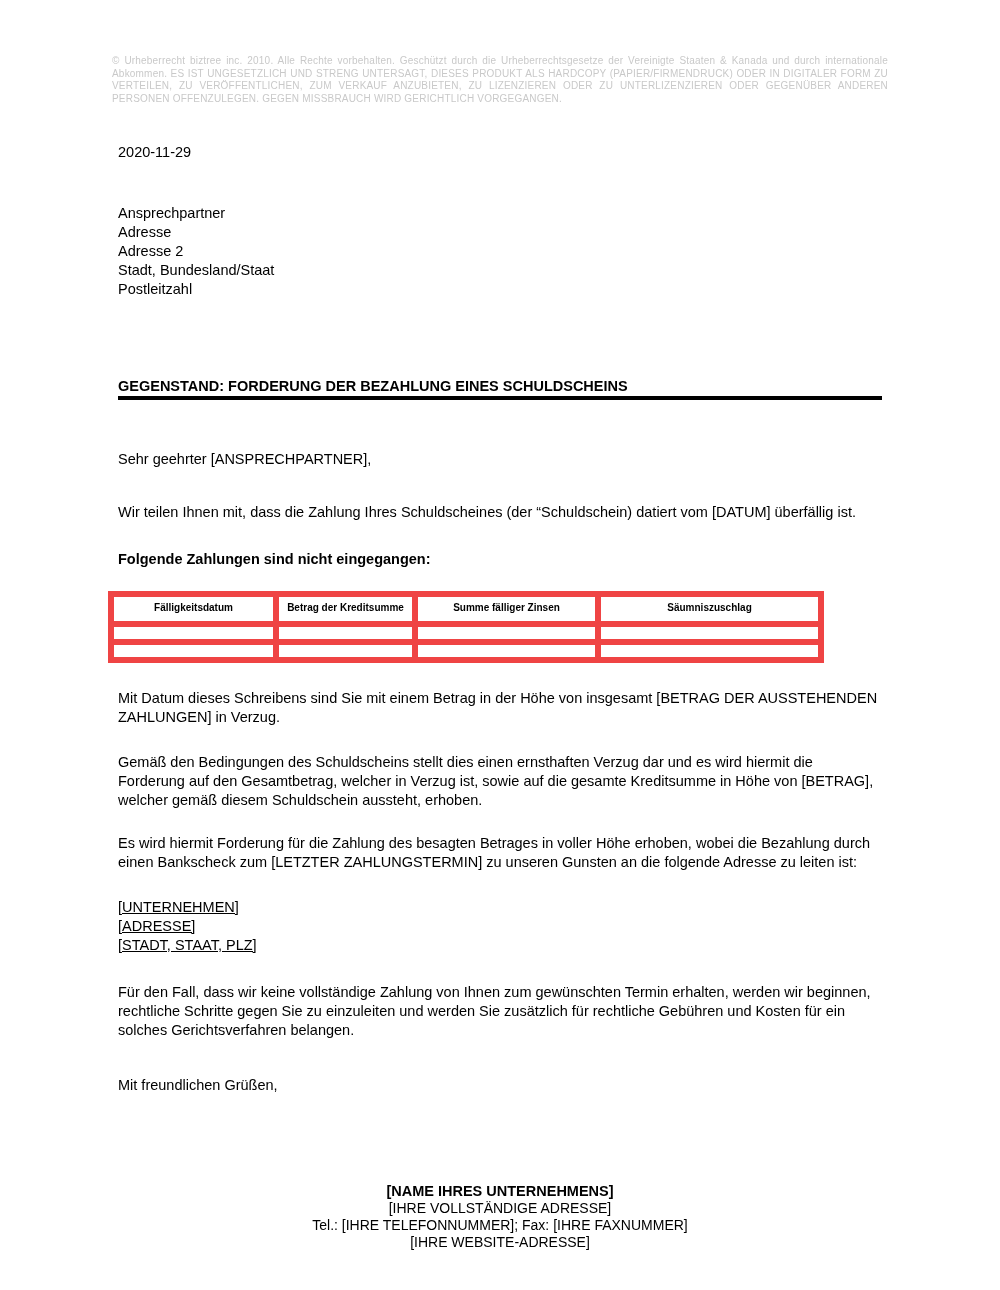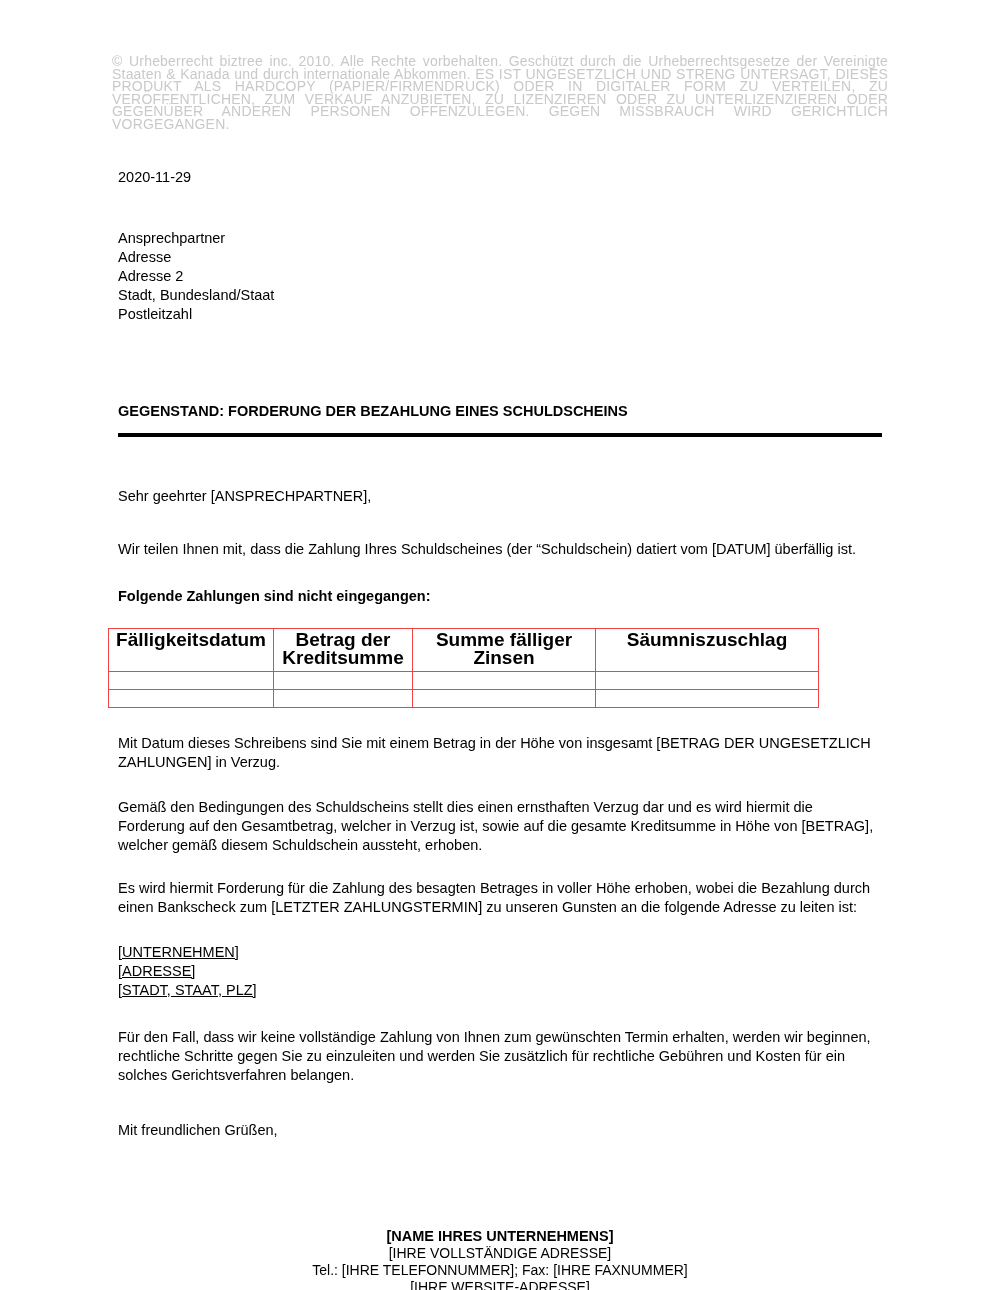--- a/index.html
+++ b/index.html
@@ -9,57 +9,56 @@
     height: 1290px;
     font-family: "Liberation Sans", sans-serif;
     color: #000000;
     position: relative;
     overflow: hidden;
   }
   .page { width: 1000px; height: 1290px; }
 
   .watermark {
     margin: 55px 112px 16px 112px;
-    font-size: 14px;
+    font-size: 10px;
     line-height: 12.5px;
     color: #c9c9c9;
     text-align: justify;
     letter-spacing: 0.2px;
   }
 
   .content { margin: 0 118px; font-size: 14.5px; line-height: 19px; }
 
   .date { margin-top: 38px; }
 
   .recipient { margin-top: 42px; }
   .recipient div { line-height: 19px; }
 
   .subject {
     margin-top: 78px;
     font-weight: bold;
-    padding-bottom: 12px;
     border-bottom: 4px solid #000000;
   }
 
   .salutation { margin-top: 50px; }
 
   .para { margin-top: 0; }
   .para-overdue { margin-top: 34px; }
   .payments-heading { margin-top: 28px; font-weight: bold; }
 
   table.payments {
     margin-top: 22px;
     margin-left: -10px;
     border-collapse: collapse;
     width: 710px;
     table-layout: fixed;
   }
   table.payments th, table.payments td {
-    border: 1px solid #ef4444;
-    font-size: 19px;
+    border: 6px solid #ef4444;
+    font-size: 10px;
   }
   table.payments th {
     font-weight: bold;
     text-align: center;
     vertical-align: top;
     padding: 2px 4px 4px 4px;
     line-height: 18px;
   }
   table.payments td { height: 18px; padding: 0 4px; }
   col.c1 { width: 165px; }
@@ -133,21 +132,21 @@
         </tr>
         <tr>
           <td></td>
           <td></td>
           <td></td>
           <td></td>
         </tr>
       </tbody>
     </table>
 
-    <p class="para para-total">Mit Datum dieses Schreibens sind Sie mit einem Betrag in der Höhe von insgesamt [BETRAG DER UNGESETZLICH ZAHLUNGEN] in Verzug.</p>
+    <p class="para para-total">Mit Datum dieses Schreibens sind Sie mit einem Betrag in der Höhe von insgesamt [BETRAG DER AUSSTEHENDEN ZAHLUNGEN] in Verzug.</p>
 
     <div class="optional-block">
       <p class="para">Gemäß den Bedingungen des Schuldscheins stellt dies einen ernsthaften Verzug dar und es wird hiermit die Forderung auf den Gesamtbetrag, welcher in Verzug ist, sowie auf die gesamte Kreditsumme in Höhe von [BETRAG], welcher gemäß diesem Schuldschein aussteht, erhoben.</p>
     </div>
 
     <p class="para para-demand">Es wird hiermit Forderung für die Zahlung des besagten Betrages in voller Höhe erhoben, wobei die Bezahlung durch einen Bankscheck zum [LETZTER ZAHLUNGSTERMIN] zu unseren Gunsten an die folgende Adresse zu leiten ist:</p>
 
     <div class="address-block">
       <div>[UNTERNEHMEN]</div>
       <div>[ADRESSE]</div>

